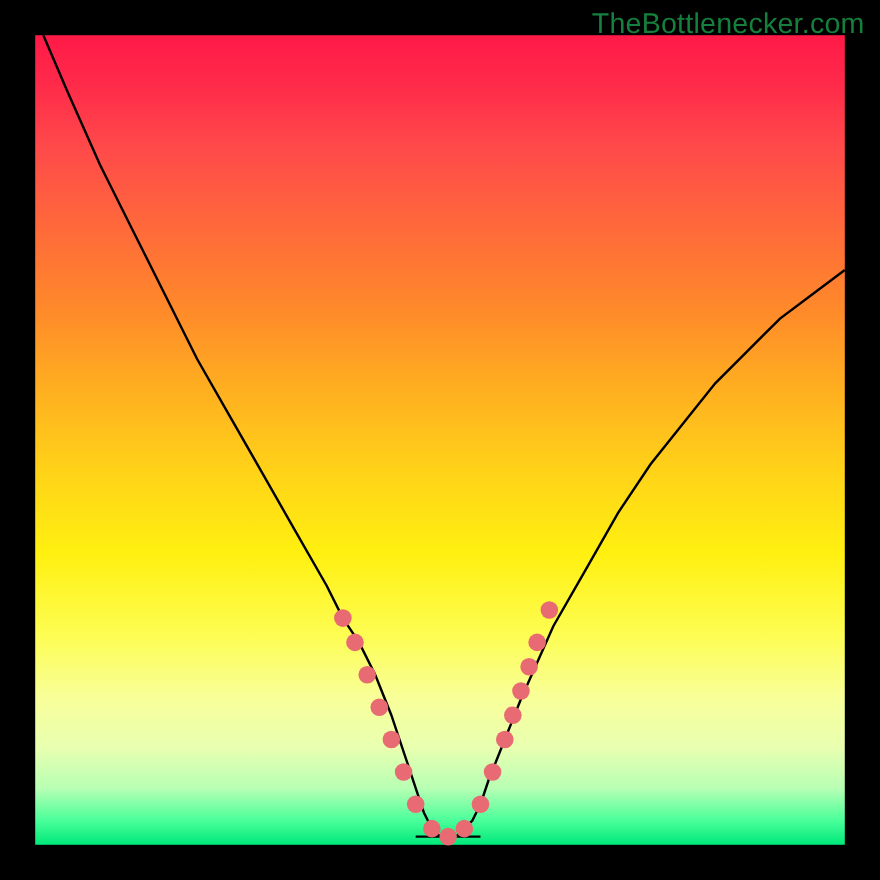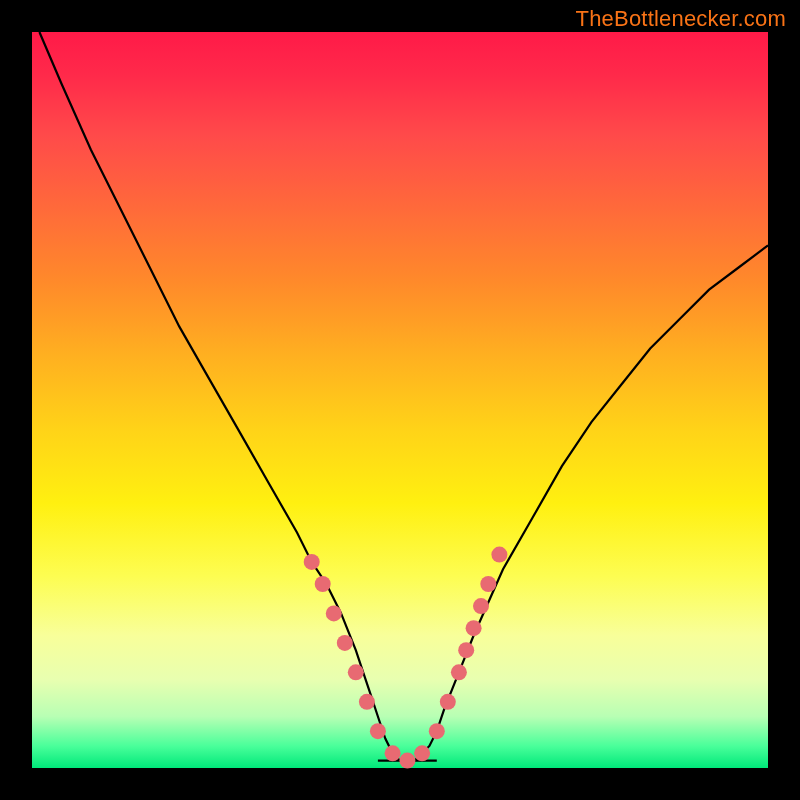--- a/index.html
+++ b/index.html
@@ -39,22 +39,22 @@
       #e8ffb0 88%,
       #b8ffb4 93%,
       #4aff9a 97%,
       #00e87a 100%
     );
   }
   .watermark {
     position: absolute;
     top: 6px;
     right: 14px;
-    color: #f97316;
-    font-size: 22px;
+    color: #15803d;
+    font-size: 26px;
     font-weight: 500;
     letter-spacing: 0.2px;
     user-select: none;
   }
   svg.curve {
     position: absolute;
     left: 0;
     top: 0;
     width: 736px;
     height: 736px;

